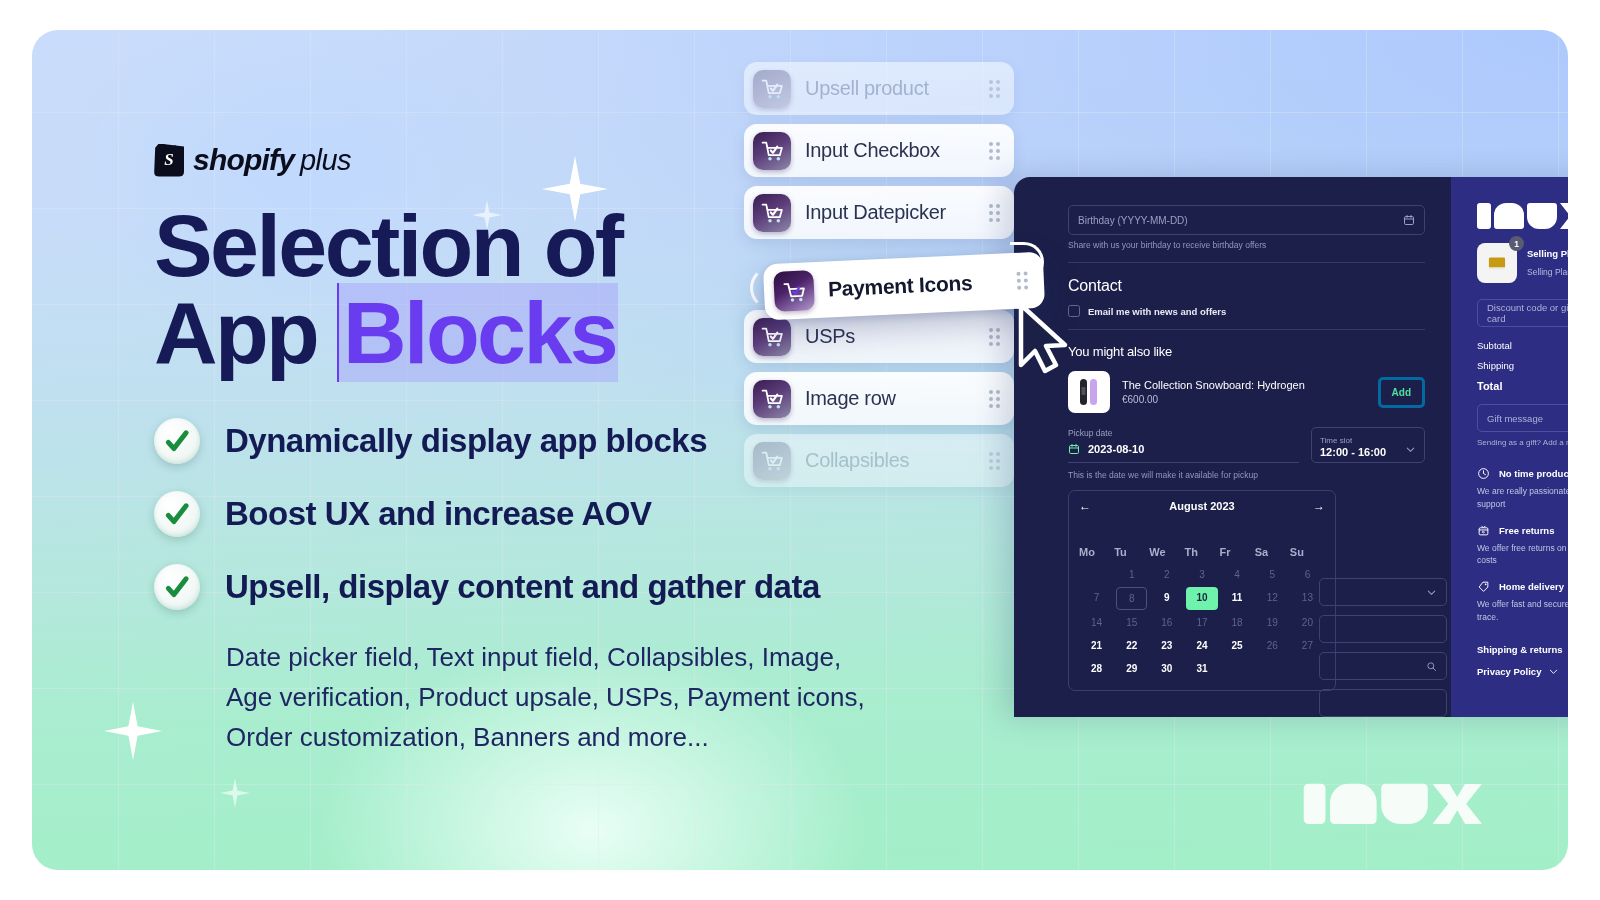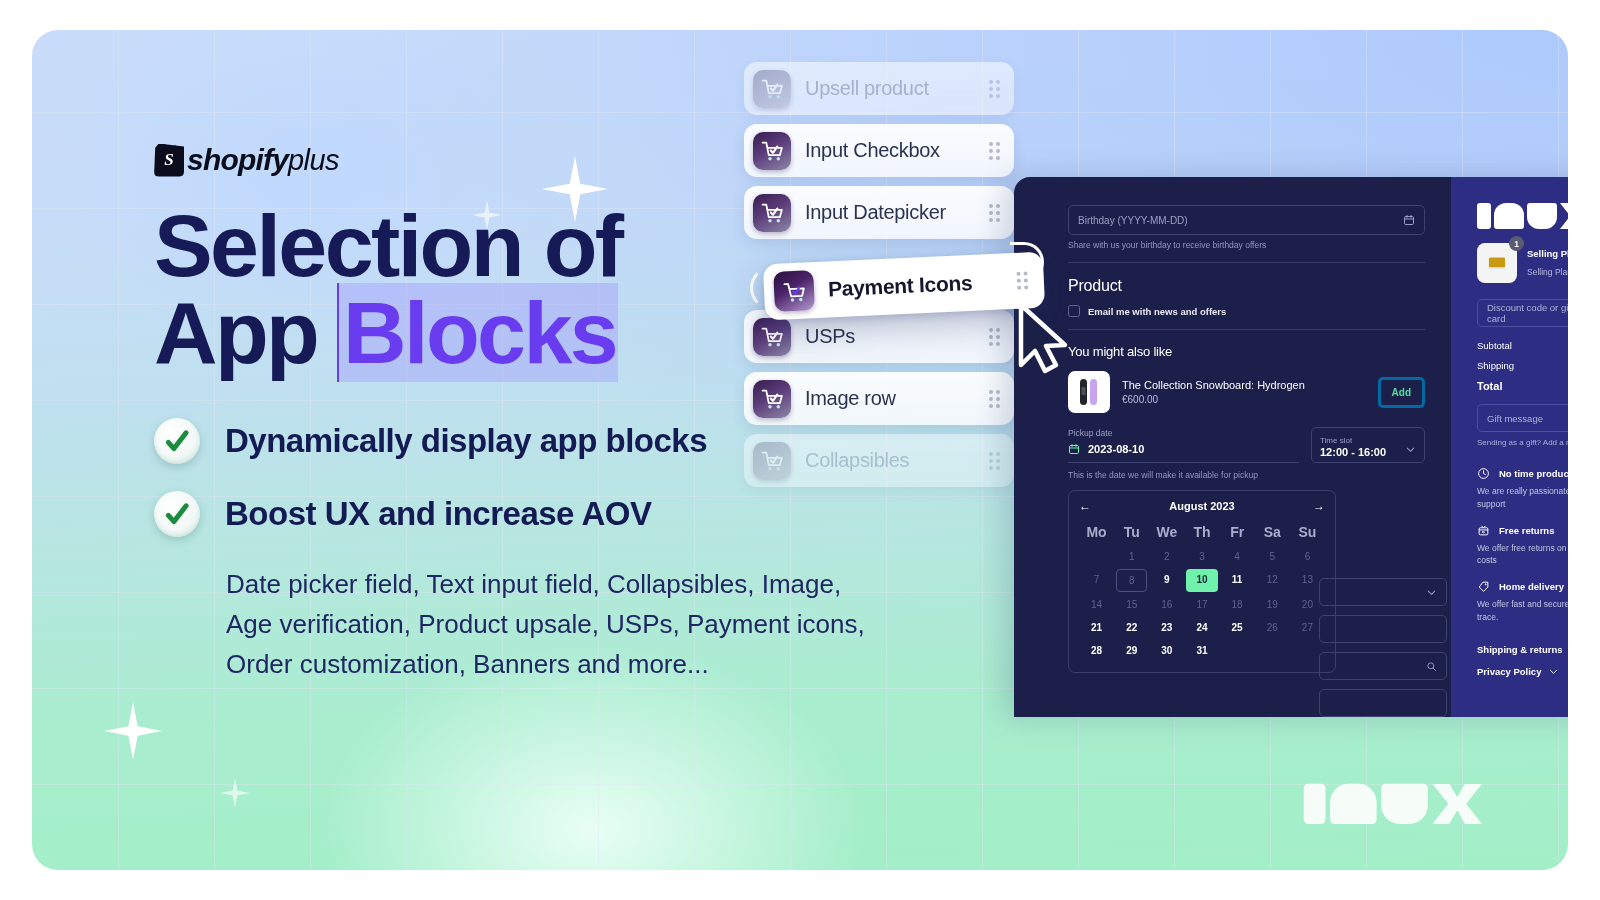--- a/index.html
+++ b/index.html
@@ -55,21 +55,21 @@
     position: absolute;
     background: #ffffff;
     
     clip-path: polygon(50% 0%, 58% 42%, 100% 50%, 58% 58%, 50% 100%, 42% 58%, 0% 50%, 42% 42%);
   }
   .spark.dim { background: rgba(255,255,255,0.62); }
 
   
   .left-pane { position: absolute; left: 122px; top: 110px; width: 860px; }
 
-  .logo-row { display: flex; align-items: center; gap: 3px; height: 40px; }
+  .logo-row { display: flex; align-items: center; gap: 9px; height: 40px; }
   .logo-bag {
     width: 30px; height: 33px; position: relative;
     background: #0b0d1c;
     border-radius: 3px 3px 5px 5px;
     clip-path: polygon(16% 0%, 100% 9%, 100% 100%, 0% 100%, 4% 13%);
   }
   .logo-bag::after {
     content: "S";
     position: absolute; left: 0; right: 0; top: 50%;
     transform: translateY(-50%);
@@ -295,21 +295,21 @@
   
   .cal {
     margin-top: 10px; width: 268px;
     border: 1px solid #3a3f6d; border-radius: 7px;
     padding: 9px 10px 10px;
   }
   .cal-head { display: flex; align-items: center; justify-content: space-between; }
   .cal-month { font-size: 11px; color: #ffffff; font-weight: 700; }
   .cal-nav { color: #ffffff; font-size: 12px; line-height: 1; }
   .cal-grid { display: grid; grid-template-columns: repeat(7, 1fr); margin-top: 8px; }
-  .cal-dow { font-size: 14px; color: #a9aecd; text-align: center; padding: 4px 0 5px; font-weight:600;}
+  .cal-dow { font-size: 11px; color: #a9aecd; padding: 4px 0 5px; font-weight:600;margin-top:22px;}
   .cal-cell {
     font-size: 10px; text-align: center; padding: 5px 0;
     color: #ffffff; font-weight: 700; border-radius: 4px;
     margin: 1px 2px;
   }
   .cal-cell.muted { color: #5e648f; font-weight: 500; }
   .cal-cell.sel { background: #6ff2ab; color: #13243a; }
   .cal-cell.outline { border: 1px solid #4a5081; color:#5e648f; font-weight:500; }
 
   .ck-blank { height: 28px; border: 1px solid #3d4270; border-radius: 5px; margin-top: 9px; position: relative; display:flex; align-items:center; padding:0 9px;}
@@ -383,20 +383,28 @@
         </span>
         <span class="bullet-text">Dynamically display app blocks</span>
       </div>
       <div class="bullet">
         <span class="check-badge">
           <svg class="check-glyph" viewBox="0 0 24 24" aria-hidden="true">
               <path d="M4 13.2 L9.2 19 L20.4 4.4" fill="none" stroke="#1a8c3e" stroke-width="4.6" stroke-linecap="round" stroke-linejoin="round"></path>
             </svg>
         </span>
         <span class="bullet-text">Boost UX and increase AOV</span>
+      </div>
+      <div class="bullet">
+        <span class="check-badge">
+          <svg class="check-glyph" viewBox="0 0 24 24" aria-hidden="true">
+              <path d="M4 13.2 L9.2 19 L20.4 4.4" fill="none" stroke="#1a8c3e" stroke-width="4.6" stroke-linecap="round" stroke-linejoin="round"></path>
+            </svg>
+        </span>
+        <span class="bullet-text">Upsell, display content and gather data</span>
       </div>
     </div>
 
     <div class="subcopy">
       <div>Date picker field, Text input field, Collapsibles, Image,</div>
       <div>Age verification, Product upsale, USPs, Payment icons,</div>
       <div>Order customization, Banners and more...</div>
     </div>
   </div>
 
@@ -564,21 +572,21 @@
           <svg width="12" height="12" viewBox="0 0 24 24" aria-hidden="true">
             <rect x="3" y="5" width="18" height="16" rx="2.5" fill="none" stroke="currentColor" stroke-width="2"></rect>
             <path d="M3 10 H21 M8 3 V7 M16 3 V7" stroke="currentColor" stroke-width="2" stroke-linecap="round"></path>
           </svg>
         </span>
       </div>
       <div class="helper">Share with us your birthday to receive birthday offers</div>
 
       <div class="rule"></div>
 
-      <div class="sec-title">Product</div>
+      <div class="sec-title">Contact</div>
 
 
       <div class="cbrow">
         <span class="cbox"></span>
         <span class="cblabel">Email me with news and offers</span>
       </div>
 
       <div class="rule"></div>
 
       <div class="sec-title" style="font-size:13px;">You might also like</div>

